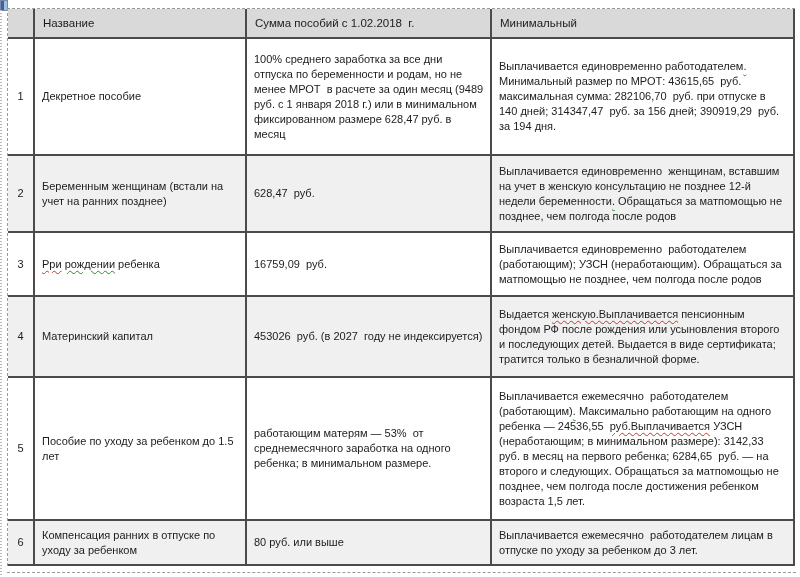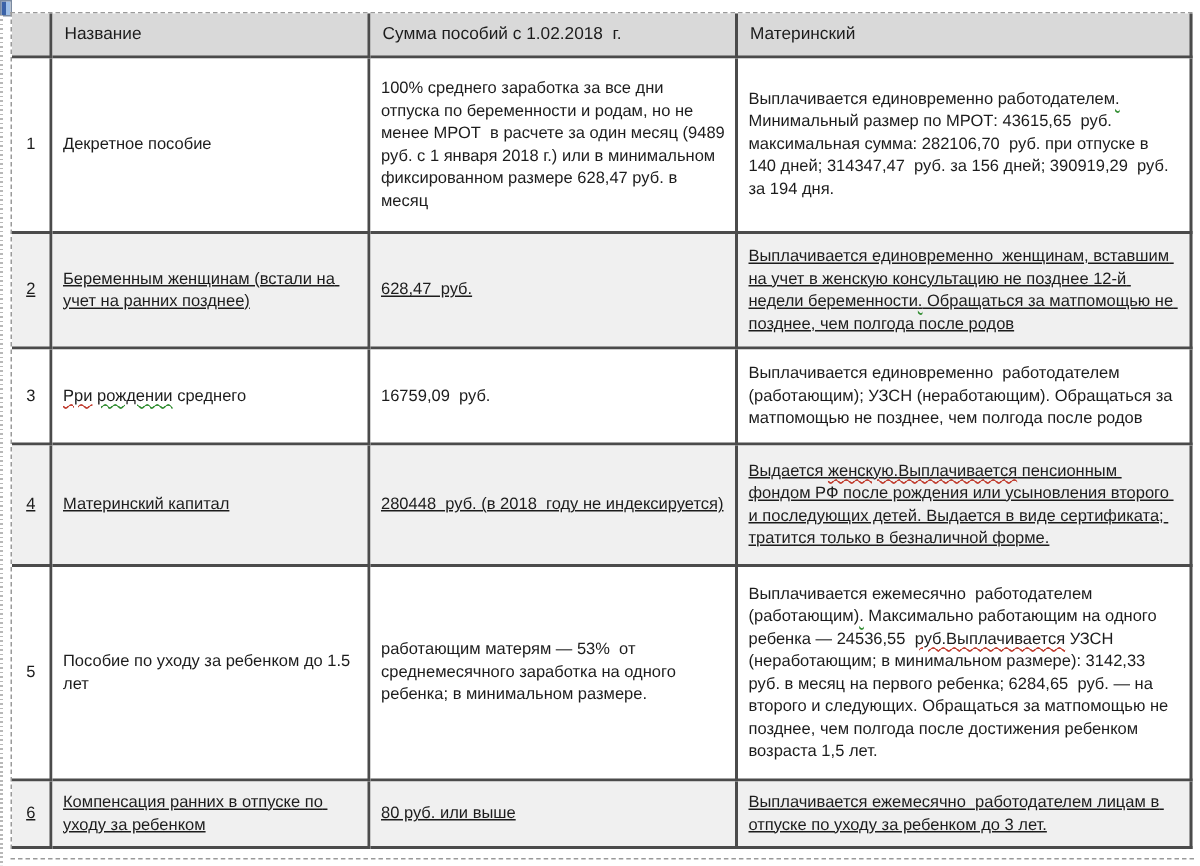--- a/index.html
+++ b/index.html
@@ -41,21 +41,21 @@
     border-bottom:2px solid var(--solid);
     vertical-align:middle;
     padding:3px 6px 3px 7px;
     text-align:left;
     background:#fff;
   }
   thead th{
     background:var(--header-fill);
     font-weight:normal;font-size:11.5px;height:30px;padding-left:8px;
   }
-  tr.banded td{background:var(--band-fill);text-decoration:underline;}
+  tr.banded td{background:var(--band-fill);}
   td.c-num{text-align:center;padding:0 2px;}
   tr.rh1{height:117px;} tr.rh2{height:77px;} tr.rh3{height:64px;}
   tr.rh4{height:81px;} tr.rh5{height:143px;} tr.rh6{height:45px;}
   .txt{white-space:pre-wrap;}
   .sq-red{text-decoration:underline wavy var(--red) 1px;text-underline-offset:2px;text-align:center;}
   .sq-green{text-decoration:underline wavy var(--green) 1px;text-underline-offset:2px;}
 
   
   .bottom-boundary{
     position:absolute;left:7px;top:572px;width:789px;height:0;
@@ -75,46 +75,46 @@
       <col class="c0">
         <col class="c1">
         <col class="c2">
         <col class="c3">
     </colgroup>
     <thead>
       <tr>
         <th class="c-num"></th>
         <th><span class="txt">Название</span></th>
         <th><span class="txt">Сумма пособий с 1.02.2018  г.</span></th>
-        <th><span class="txt">Материнский</span></th>
+        <th><span class="txt">Минимальный</span></th>
       </tr>
     </thead>
     <tbody>
       <tr class="rh1">
         <td class="c-num">1</td>
         <td><span class="txt"><span>Декретное пособие</span></span></td>
         <td><span class="txt"><span>100% среднего заработка за все дни отпуска по беременности и родам, но не менее МРОТ  в расчете за один месяц (9489 руб. с 1 января 2018 г.) или в минимальном фиксированном размере 628,47 руб. в месяц</span></span></td>
         <td><span class="txt"><span>Выплачивается единовременно работодателем</span><span class="sq-green">.</span><span> Минимальный размер по МРОТ: 43615,65  руб. максимальная сумма: 282106,70  руб. при отпуске в 140 дней; 314347,47  руб. за 156 дней; 390919,29  руб. за 194 дня.</span></span></td>
       </tr>
       <tr class="rh2 banded">
         <td class="c-num">2</td>
         <td><span class="txt"><span>Беременным женщинам (встали на учет на ранних позднее)</span></span></td>
         <td><span class="txt"><span>628,47  руб.</span></span></td>
         <td><span class="txt"><span>Выплачивается единовременно  женщинам, вставшим на учет в женскую консультацию не позднее 12-й недели беременности</span><span class="sq-green">.</span><span> Обращаться за матпомощью не позднее, чем полгода после родов</span></span></td>
       </tr>
       <tr class="rh3">
         <td class="c-num">3</td>
-        <td><span class="txt"><span class="sq-red">Рри</span><span> </span><span class="sq-green">рождении</span><span> среднего</span></span></td>
+        <td><span class="txt"><span class="sq-red">Рри</span><span> </span><span class="sq-green">рождении</span><span> ребенка</span></span></td>
         <td><span class="txt"><span>16759,09  руб.</span></span></td>
         <td><span class="txt"><span>Выплачивается единовременно  работодателем (работающим); УЗСН (неработающим). Обращаться за матпомощью не позднее, чем полгода после родов</span></span></td>
       </tr>
       <tr class="rh4 banded">
         <td class="c-num">4</td>
         <td><span class="txt"><span>Материнский капитал</span></span></td>
-        <td><span class="txt"><span>280448  руб. (в 2018  году не индексируется)</span></span></td>
+        <td><span class="txt"><span>453026  руб. (в 2027  году не индексируется)</span></span></td>
         <td><span class="txt"><span>Выдается </span><span class="sq-red">женскую.Выплачивается</span><span> пенсионным фондом РФ после рождения или усыновления второго и последующих детей. Выдается в виде сертификата; тратится только в безналичной форме.</span></span></td>
       </tr>
       <tr class="rh5">
         <td class="c-num">5</td>
         <td><span class="txt"><span>Пособие по уходу за ребенком до 1.5 лет</span></span></td>
         <td><span class="txt"><span>работающим матерям — 53%  от среднемесячного заработка на одного ребенка; в минимальном размере.</span></span></td>
         <td><span class="txt"><span>Выплачивается ежемесячно  работодателем (работающим)</span><span class="sq-green">.</span><span> Максимально работающим на одного ребенка — 24536,55  </span><span class="sq-red">руб.Выплачивается</span><span> УЗСН (неработающим; в минимальном размере): 3142,33 руб. в месяц на первого ребенка; 6284,65  руб. — на второго и следующих. Обращаться за матпомощью не позднее, чем полгода после достижения ребенком возраста 1,5 лет.</span></span></td>
       </tr>
       <tr class="rh6 banded">
         <td class="c-num">6</td>

